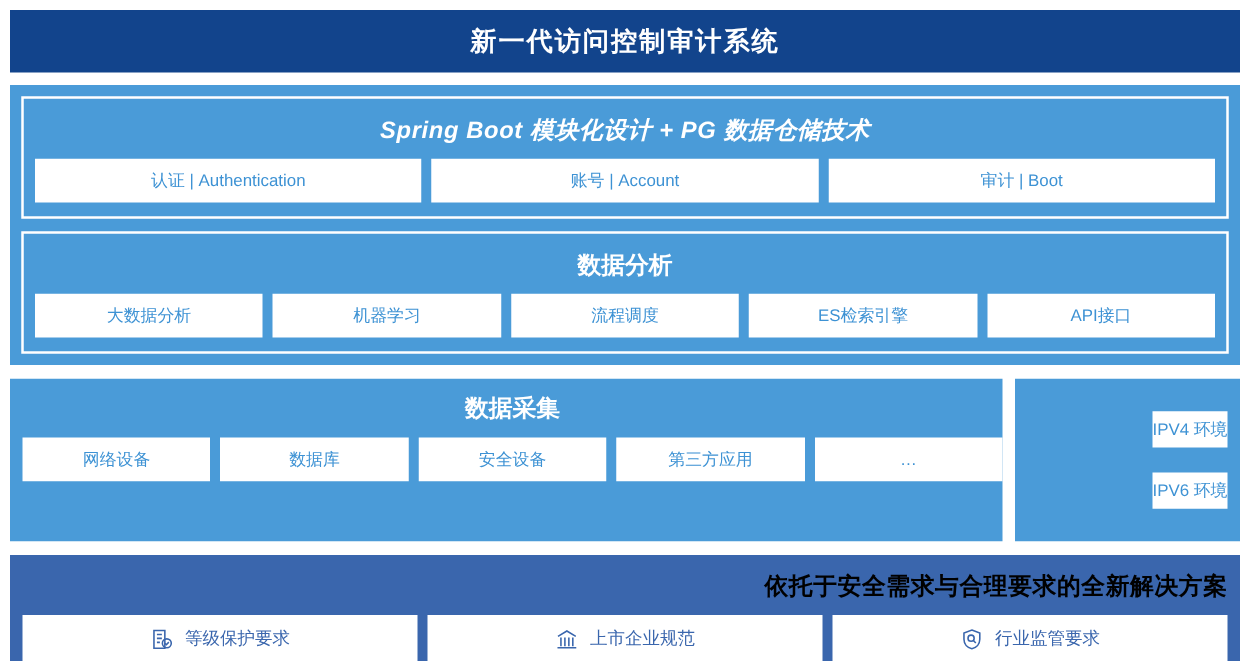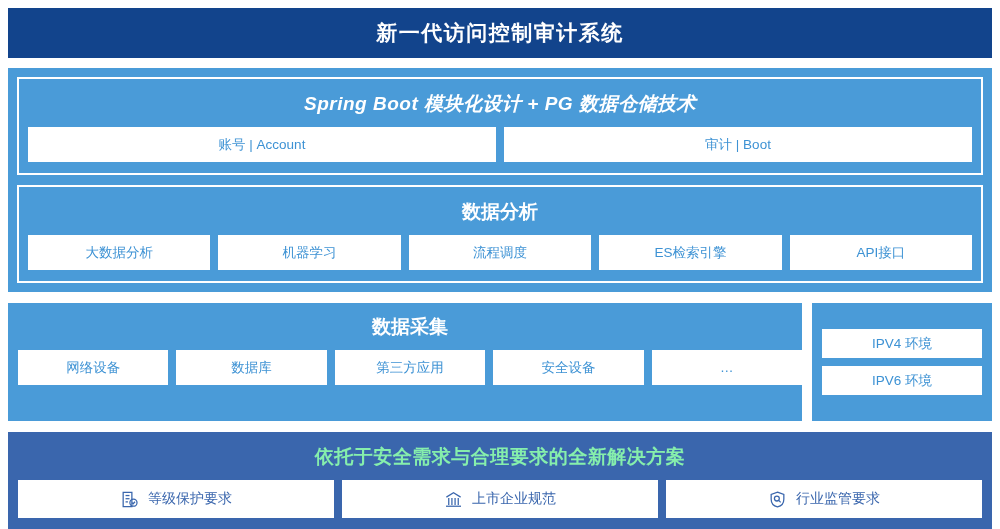--- a/index.html
+++ b/index.html
@@ -102,42 +102,43 @@
   }
   .ipv-panel {
     width: 180px;
     flex: 0 0 180px;
     background: #4a9bd8;
     padding: 26px 10px;
     box-sizing: border-box;
     display: flex;
     flex-direction: column;
     justify-content: center;
-    gap: 8px;
+    gap: 20px;
+    align-items: flex-end;
   }
   .ipv-chip {
     background: #ffffff;
     height: 29px;
     display: flex;
     align-items: center;
     justify-content: center;
     color: #3d92d4;
     font-size: 13.5px;
   }
 
   
   .bottom-panel {
     margin-top: 11px;
     background: #3a66ad;
     padding: 8px 10px 11px 10px;
     box-sizing: border-box;
   }
   .bottom-title {
-    text-align: center;
-    color: #86efac;
+    text-align: right;
+    color: #000000;
     font-size: 19px;
     font-weight: bold;
     letter-spacing: 0.5px;
     padding: 4px 0 10px 0;
   }
   .bottom-chip {
     flex: 1 1 0;
     background: #ffffff;
     height: 38px;
     display: flex;
@@ -165,20 +166,21 @@
 
   <div class="header-banner">
     <div class="header-title">新一代访问控制审计系统</div>
   </div>
 
   <div class="upper-panel">
 
     <div class="module">
       <div class="module-title italic">Spring Boot 模块化设计 + PG 数据仓储技术</div>
       <div class="chip-row">
+        <div class="chip">认证 | Authentication</div>
         <div class="chip">账号 | Account</div>
         <div class="chip">审计 | Boot</div>
       </div>
     </div>
 
     <div class="module">
       <div class="module-title">数据分析</div>
       <div class="chip-row">
         <div class="chip">大数据分析</div>
         <div class="chip">机器学习</div>
@@ -190,22 +192,22 @@
 
   </div>
 
   <div class="middle-row">
 
     <div class="collect-panel">
       <div class="collect-title">数据采集</div>
       <div class="chip-row">
         <div class="chip">网络设备</div>
         <div class="chip">数据库</div>
+        <div class="chip">安全设备</div>
         <div class="chip">第三方应用</div>
-        <div class="chip">安全设备</div>
         <div class="chip">…</div>
       </div>
     </div>
 
     <div class="ipv-panel">
       <div class="ipv-chip">IPV4 环境</div>
       <div class="ipv-chip">IPV6 环境</div>
     </div>
 
   </div>

